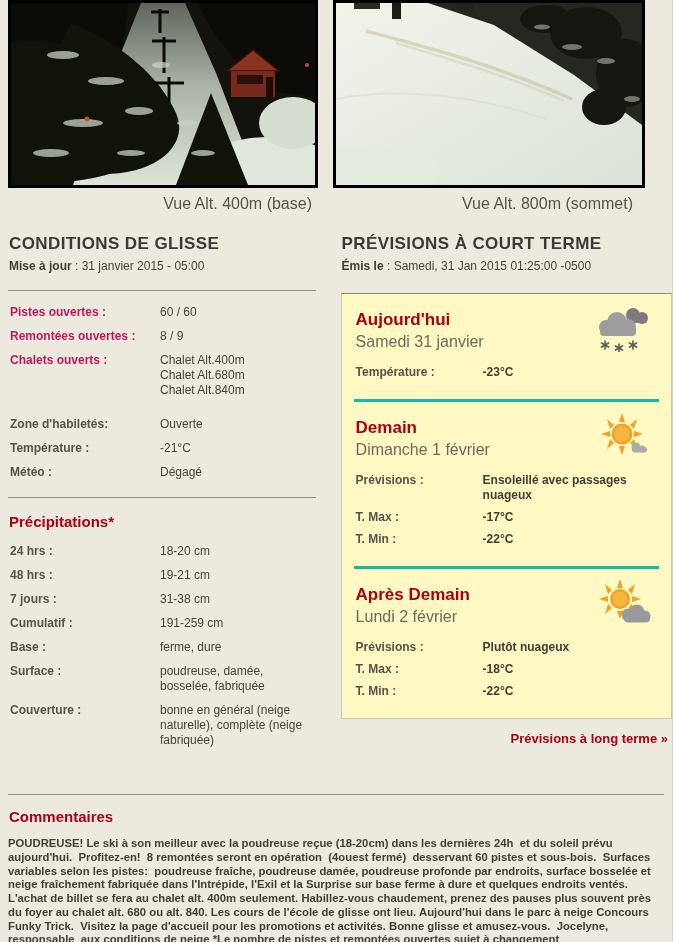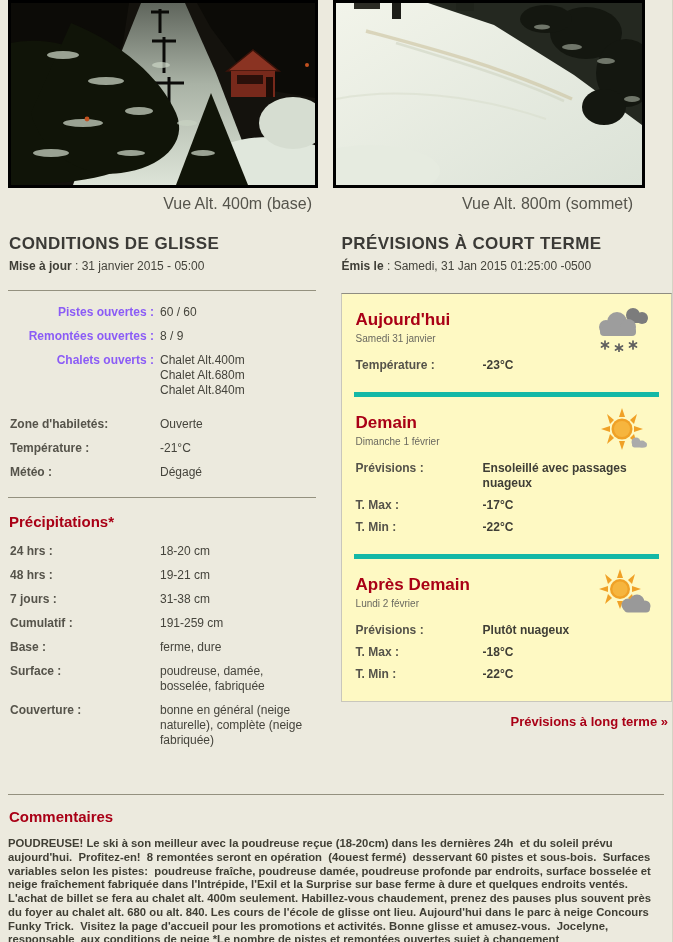--- a/index.html
+++ b/index.html
@@ -37,38 +37,38 @@
   .subline b { color:#3f3e36; }
 
   .rule { border:0; border-top:1px solid #94917f; height:0; margin-top:17px; }
 
   .kv { margin-top:14px; }
   .kv .row {
     display:grid; grid-template-columns:150px 1fr;
     font-size:12px; line-height:15px; margin:0 0 9px 2px;
   }
   .kv .row .lbl { font-weight:bold; color:#55534a; padding-right:6px; }
-  .kv .row .lbl.red { color:#8b5cf6;text-align:right; }
+  .kv .row .lbl.red { color:#be185d; }
   .kv .row .val { color:#45443c; white-space:pre-line; }
   .kv .row.gap-above { margin-top:19px; }
 
   h2.sub-title {
     font-size:15px; font-weight:bold; color:#a90016;
     margin:15px 0 12px 1px;
   }
 
   .forecast-card {
     margin-top:20px; background:#fef9c3;
     border:1px solid #c9c7bc; border-top-color:#8f8d82;
     padding:0 12px;
   }
   .day { position:relative; padding:16px 0 12px 0; }
-  .day + .day { border-top:5px solid #14b8a6; }
+  .day + .day { border-top:3px solid #14b8a6; }
   .day-name { font-size:17px; font-weight:bold; color:#a90016; margin-left:2px; }
-  .day-date { font-size:10px; color:#6a6960; margin:3px 0 0 2px; }
+  .day-date { font-size:16px; color:#6a6960; margin:3px 0 0 2px; }
   .day-icon { position:absolute; top:10px; right:8px; }
   .day .kv { margin-top:14px; }
   .day .kv .row { grid-template-columns:127px 1fr; margin-bottom:7px; }
   .day .kv .row .val { font-weight:bold; color:#3f3e36; }
 
   .long-term {
     text-align:right; margin-top:12px; padding-right:4px;
     font-size:13px; font-weight:bold; color:#a90016;
     text-decoration:none; display:block; cursor:pointer;
   }

